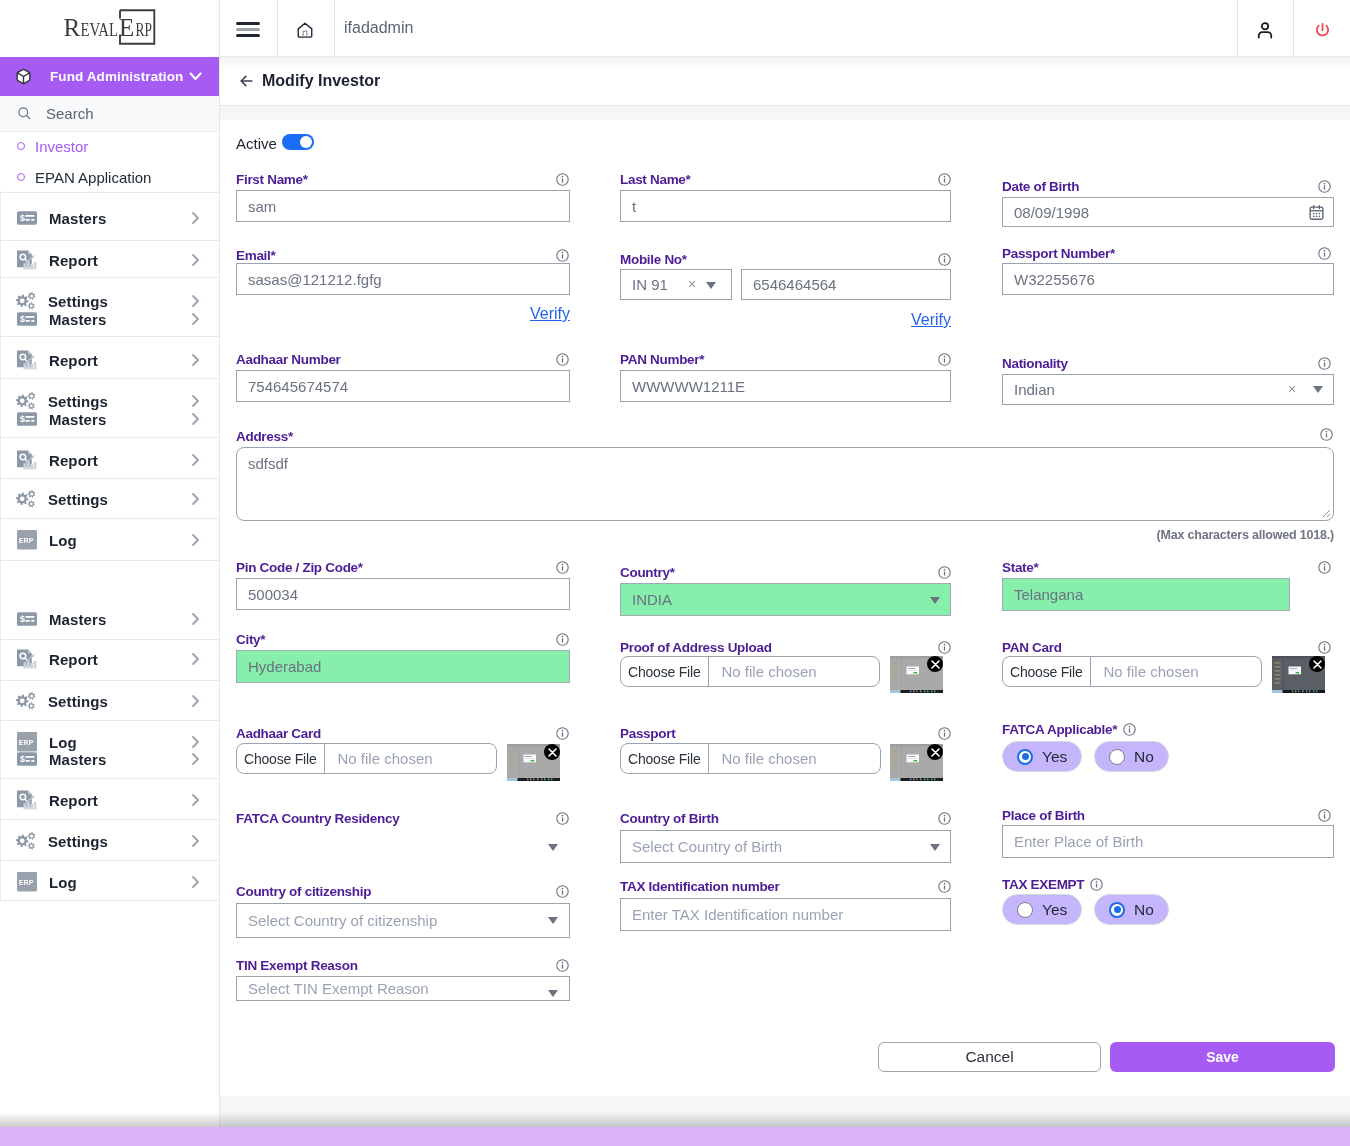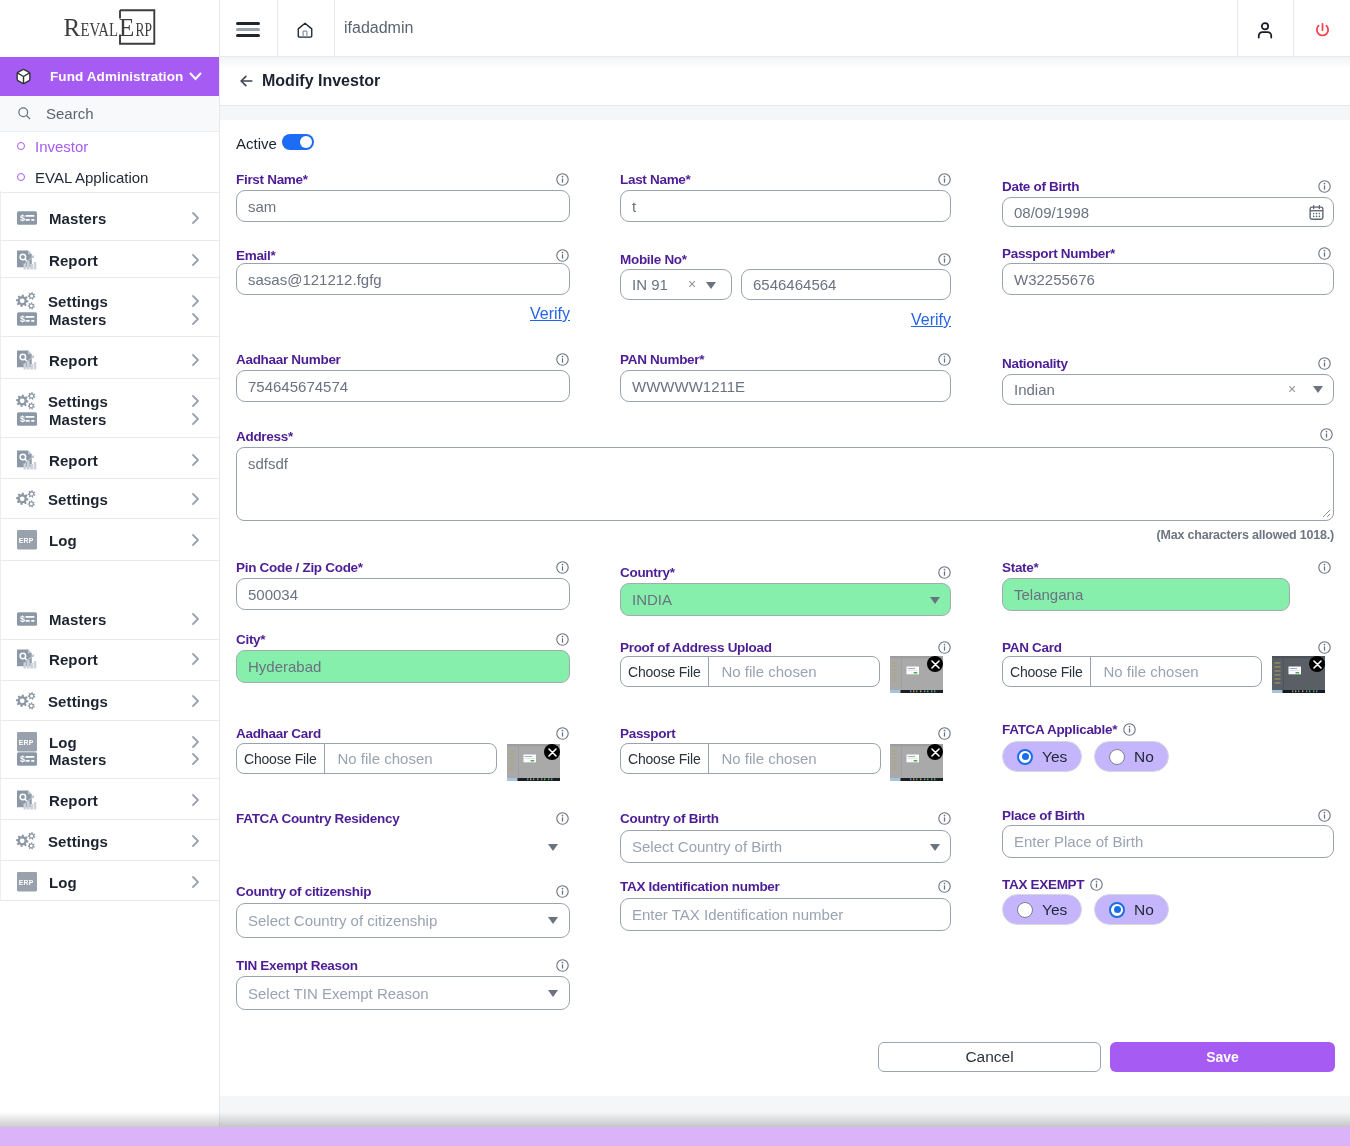--- a/index.html
+++ b/index.html
@@ -31,21 +31,21 @@
 #username { position:absolute; left:344px; top:19px; font-size:16px; color:#5b6472; }
 
 
 #modbar { position:absolute; left:220px; top:57px; width:1130px; height:49px; background:linear-gradient(180deg,#f2f3f5 0,#ffffff 11px); border-bottom:1px solid #e4e7eb; }
 #modtitle { position:absolute; left:262px; top:72px; font-size:16px; font-weight:bold; color:#1b2330; }
 
 
 #card { position:absolute; left:220px; top:120px; width:1130px; height:976px; background:#fff; }
 
 .lbl { position:absolute; font-size:13.5px; font-weight:bold; color:#4c1d95; letter-spacing:-0.3px; white-space:nowrap; }
-.inp { position:absolute; height:32px; border:1px solid #9aa3ad; border-radius:9px; background:#fff; font-size:15px; color:#6b7280; display:flex; align-items:center; padding-left:11px; }
+.inp { position:absolute; height:32px; border:1px solid #9aa3ad; border-radius:0; background:#fff; font-size:15px; color:#6b7280; display:flex; align-items:center; padding-left:11px; }
 .inp.ph { color:#9aa3b2; }
 .inp.dis { background:#86efac; border-color:#a2aab3; color:#6b7280; }
 .caret { position:absolute; width:0; height:0; border-left:5.5px solid transparent; border-right:5.5px solid transparent; border-top:7px solid #6b7280; }
 .xmark { position:absolute; color:#8b939e; font-size:14px; }
 .verify { position:absolute; color:#2563eb; font-size:16px; text-decoration:underline; }
 .upl { position:absolute; height:31px; border:1px solid #9aa3ad; border-radius:8px; background:#fff; display:flex; align-items:center; }
 .upl .cf { font-size:14px; color:#2b333d; padding:0 7px; letter-spacing:-0.2px; }
 .upl .updiv { width:1px; height:31px; background:#9aa3ad; }
 .upl .nf { font-size:15px; color:#9aa3b2; padding-left:13px; }
 .thumb { position:absolute; width:53px; height:37px; }
@@ -99,21 +99,21 @@
     <svg style="position:absolute;right:17px" width="13" height="9" viewBox="0 0 13 9" fill="none" stroke="#fff" stroke-width="2" stroke-linecap="round">
         <path d="M1.5 1.5 6.5 7 11.5 1.5"></path>
       </svg>
   </div>
   <div class="subitem" style="top:136px">
       <div class="bullet"></div>
       <span class="sl" style="color:#a65cf2">Investor</span>
     </div>
   <div class="subitem" style="top:167px">
       <div class="bullet"></div>
-      <span class="sl" style="color:#242c39">EVAL Application</span>
+      <span class="sl" style="color:#242c39">EPAN Application</span>
     </div>
 
   <div id="menu"></div>
   <div class="abs" style="left:0;top:191px;width:1px;height:710px;background:#eceef0"></div>
   <div class="mrow" style="top:207px">
       <svg class="micon" style="margin-left:17px" width="19" height="13" viewBox="0 0 19 13">
         <rect x="0" y="0" width="19" height="13" rx="1.6" fill="#8d98a6"></rect>
         <text x="2.8" y="9.8" font-size="8.5" font-weight="bold" fill="#fff">$</text>
         <rect x="8" y="3.6" width="8.6" height="1.7" rx="0.8" fill="#fff"></rect>
         <rect x="8" y="7.4" width="4.2" height="1.7" rx="0.8" fill="#fff"></rect>
@@ -815,21 +815,21 @@
   <div class="pill" style="left:1094px;top:894px">
       <div class="radio on"></div>
       <span class="rtx">No</span>
     </div>
   <div class="lbl" style="left:236px;top:958px">TIN Exempt Reason</div>
   <svg class="info" style="left:556px;top:959px" width="13" height="13" viewBox="0 0 13 13" fill="none">
       <circle cx="6.5" cy="6.5" r="5.7" stroke="#6b7280" stroke-width="1.1"></circle>
       <rect x="5.85" y="5.4" width="1.3" height="4.2" fill="#6b7280"></rect>
       <circle cx="6.5" cy="3.6" r="0.85" fill="#6b7280"></circle>
     </svg>
-  <div class="inp ph " style="left:236px;top:976px;width:334px;height:34px">Select TIN Exempt Reason</div>
+  <div class="inp ph " style="left:236px;top:976px;width:334px;height:25px">Select TIN Exempt Reason</div>
   <div class="caret" style="left:548px;top:990px"></div>
 
   <div id="cancel">Cancel</div>
   <div id="save">Save</div>
   <div id="graybottom"></div>
   <div id="barshadow"></div>
   <div id="purplebar"></div>
 </div>
 
 </body></html>

